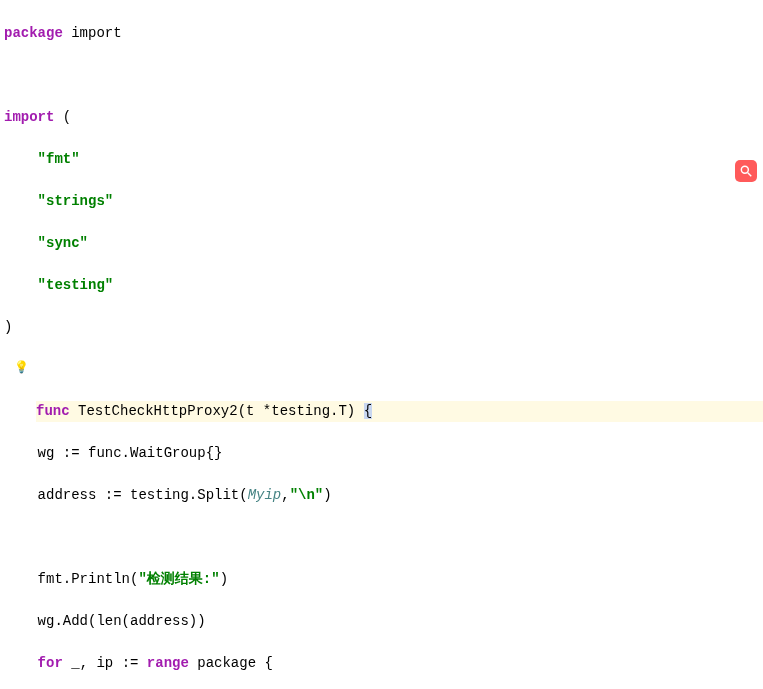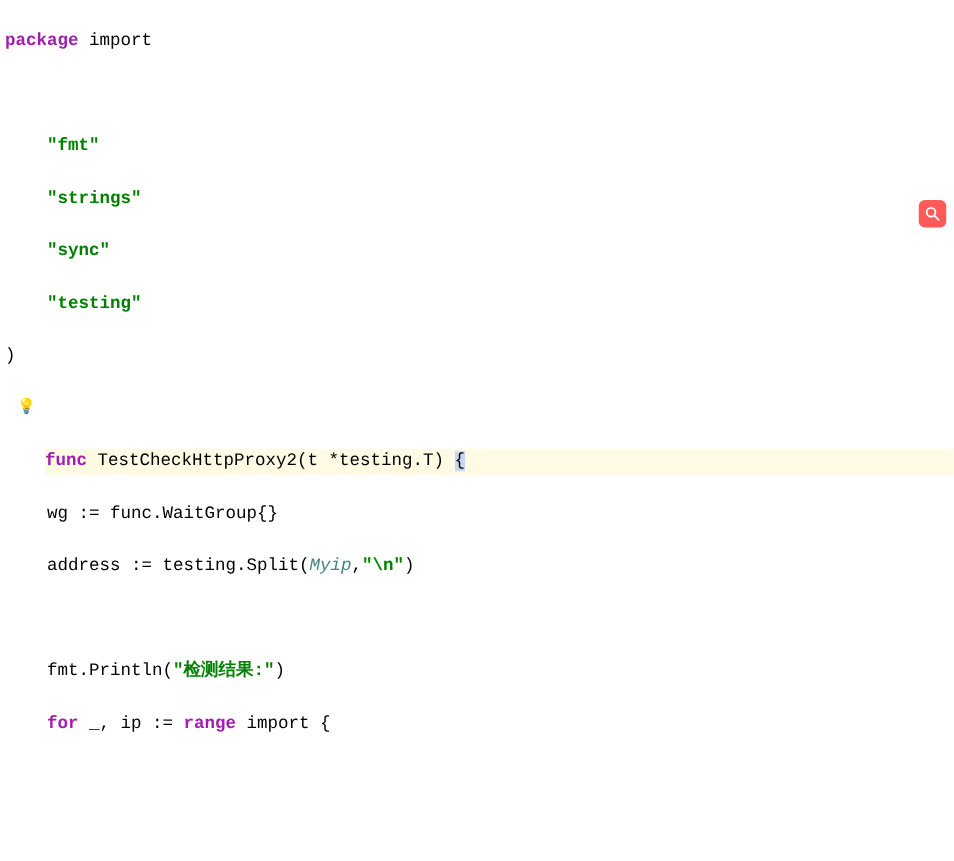--- a/index.html
+++ b/index.html
@@ -49,32 +49,34 @@
     justify-content: center;
   }
   .search-badge svg { width: 14px; height: 14px; }
 </style>
 </head>
 <body>
 
 <div class="editor">
 <div class="line"><span class="kw">package</span><span> import</span></div>
 <div class="line"></div>
+<div class="line"><span class="kw">import</span><span> (</span></div>
 <div class="line">    <span class="str">"fmt"</span></div>
 <div class="line">    <span class="str">"strings"</span></div>
 <div class="line">    <span class="str">"sync"</span></div>
 <div class="line">    <span class="str">"testing"</span></div>
 <div class="line"><span>)</span></div>
 <div class="line bulb">💡</div>
 <div class="line func-highlight"><span class="kw">func</span><span> TestCheckHttpProxy2(t *testing.T) </span><span class="cursor-brace">{</span></div>
 <div class="line"><span>    wg := func.WaitGroup{}</span></div>
 <div class="line"><span>    address := testing.Split(</span><span class="param-italic">Myip</span><span>,</span><span class="str">"\n"</span><span>)</span></div>
 <div class="line"></div>
 <div class="line"><span>    fmt.Println(</span><span class="str">"检测结果:"</span><span>)</span></div>
-<div class="line"><span>    </span><span class="kw">for</span><span> _, ip := </span><span class="kw">range</span><span> import {</span></div>
+<div class="line"><span>    wg.Add(len(address))</span></div>
+<div class="line"><span>    </span><span class="kw">for</span><span> _, ip := </span><span class="kw">range</span><span> package {</span></div>
 
 
 
 
 
 
 
 
 
 

